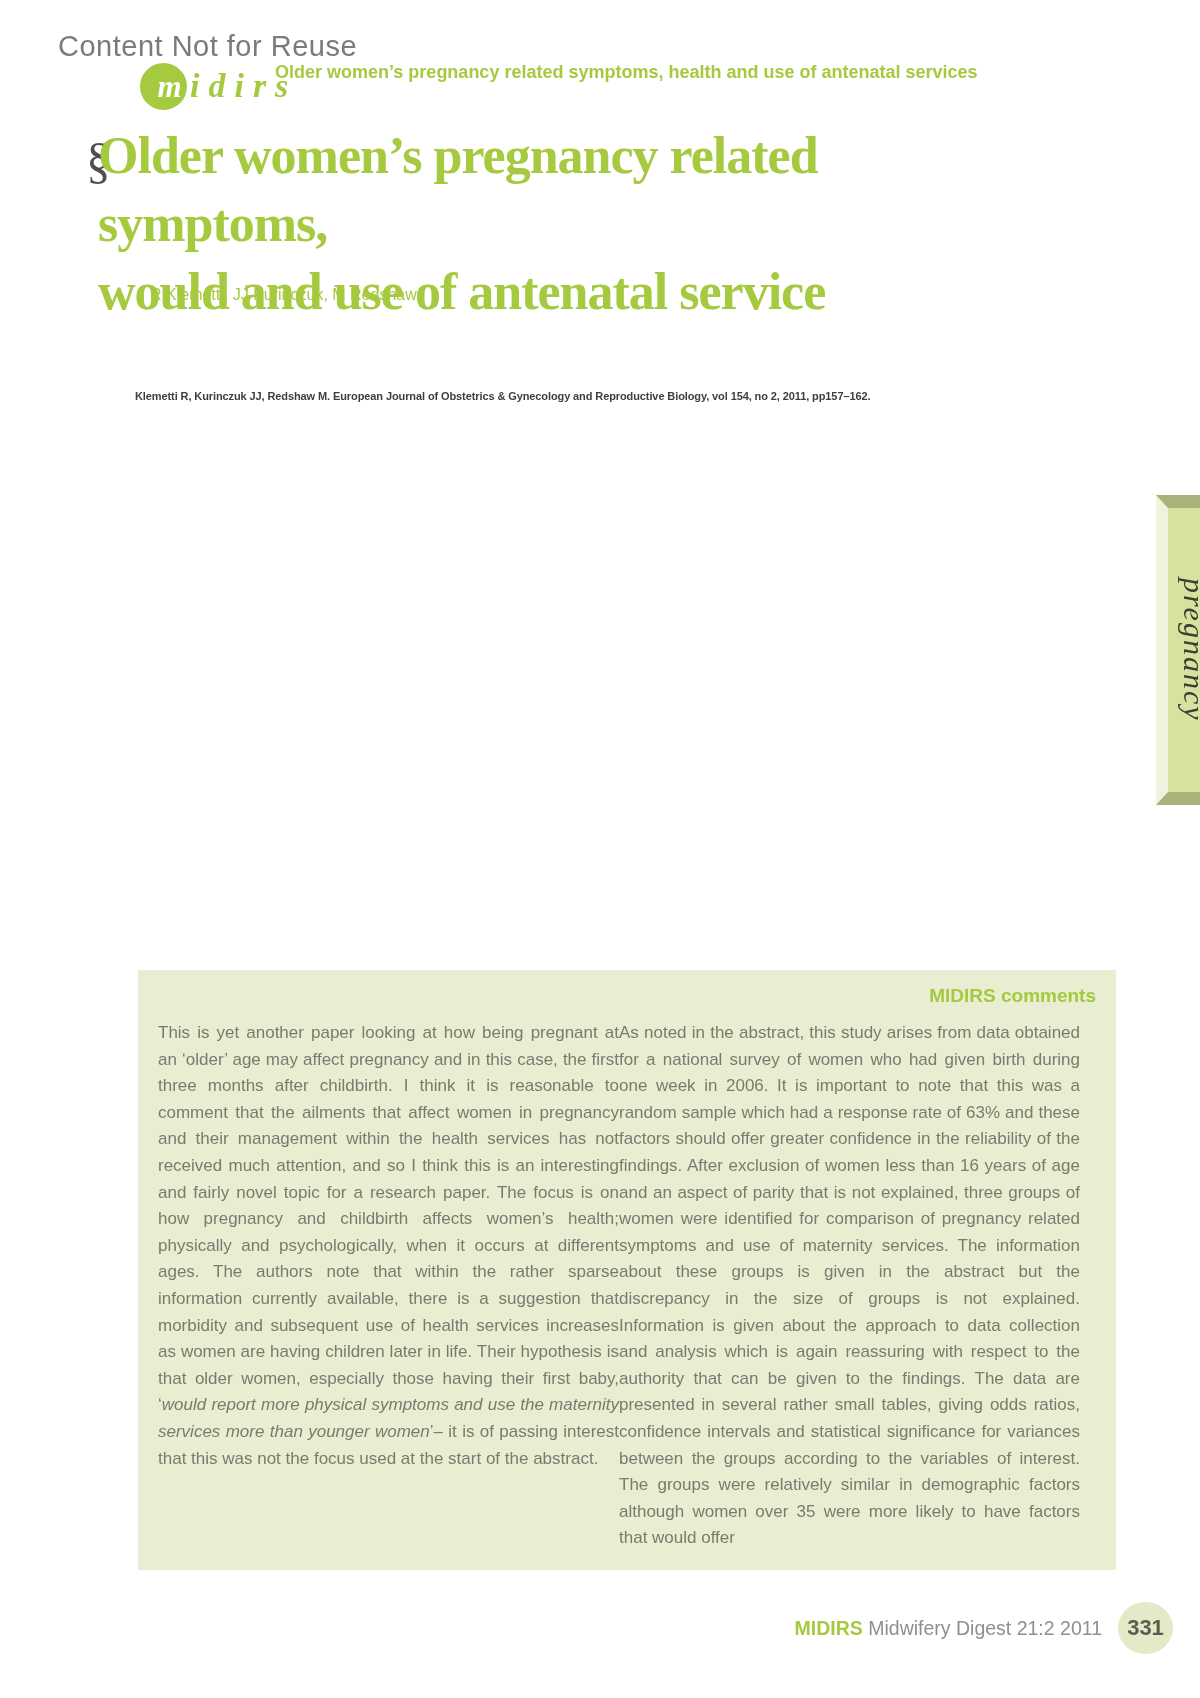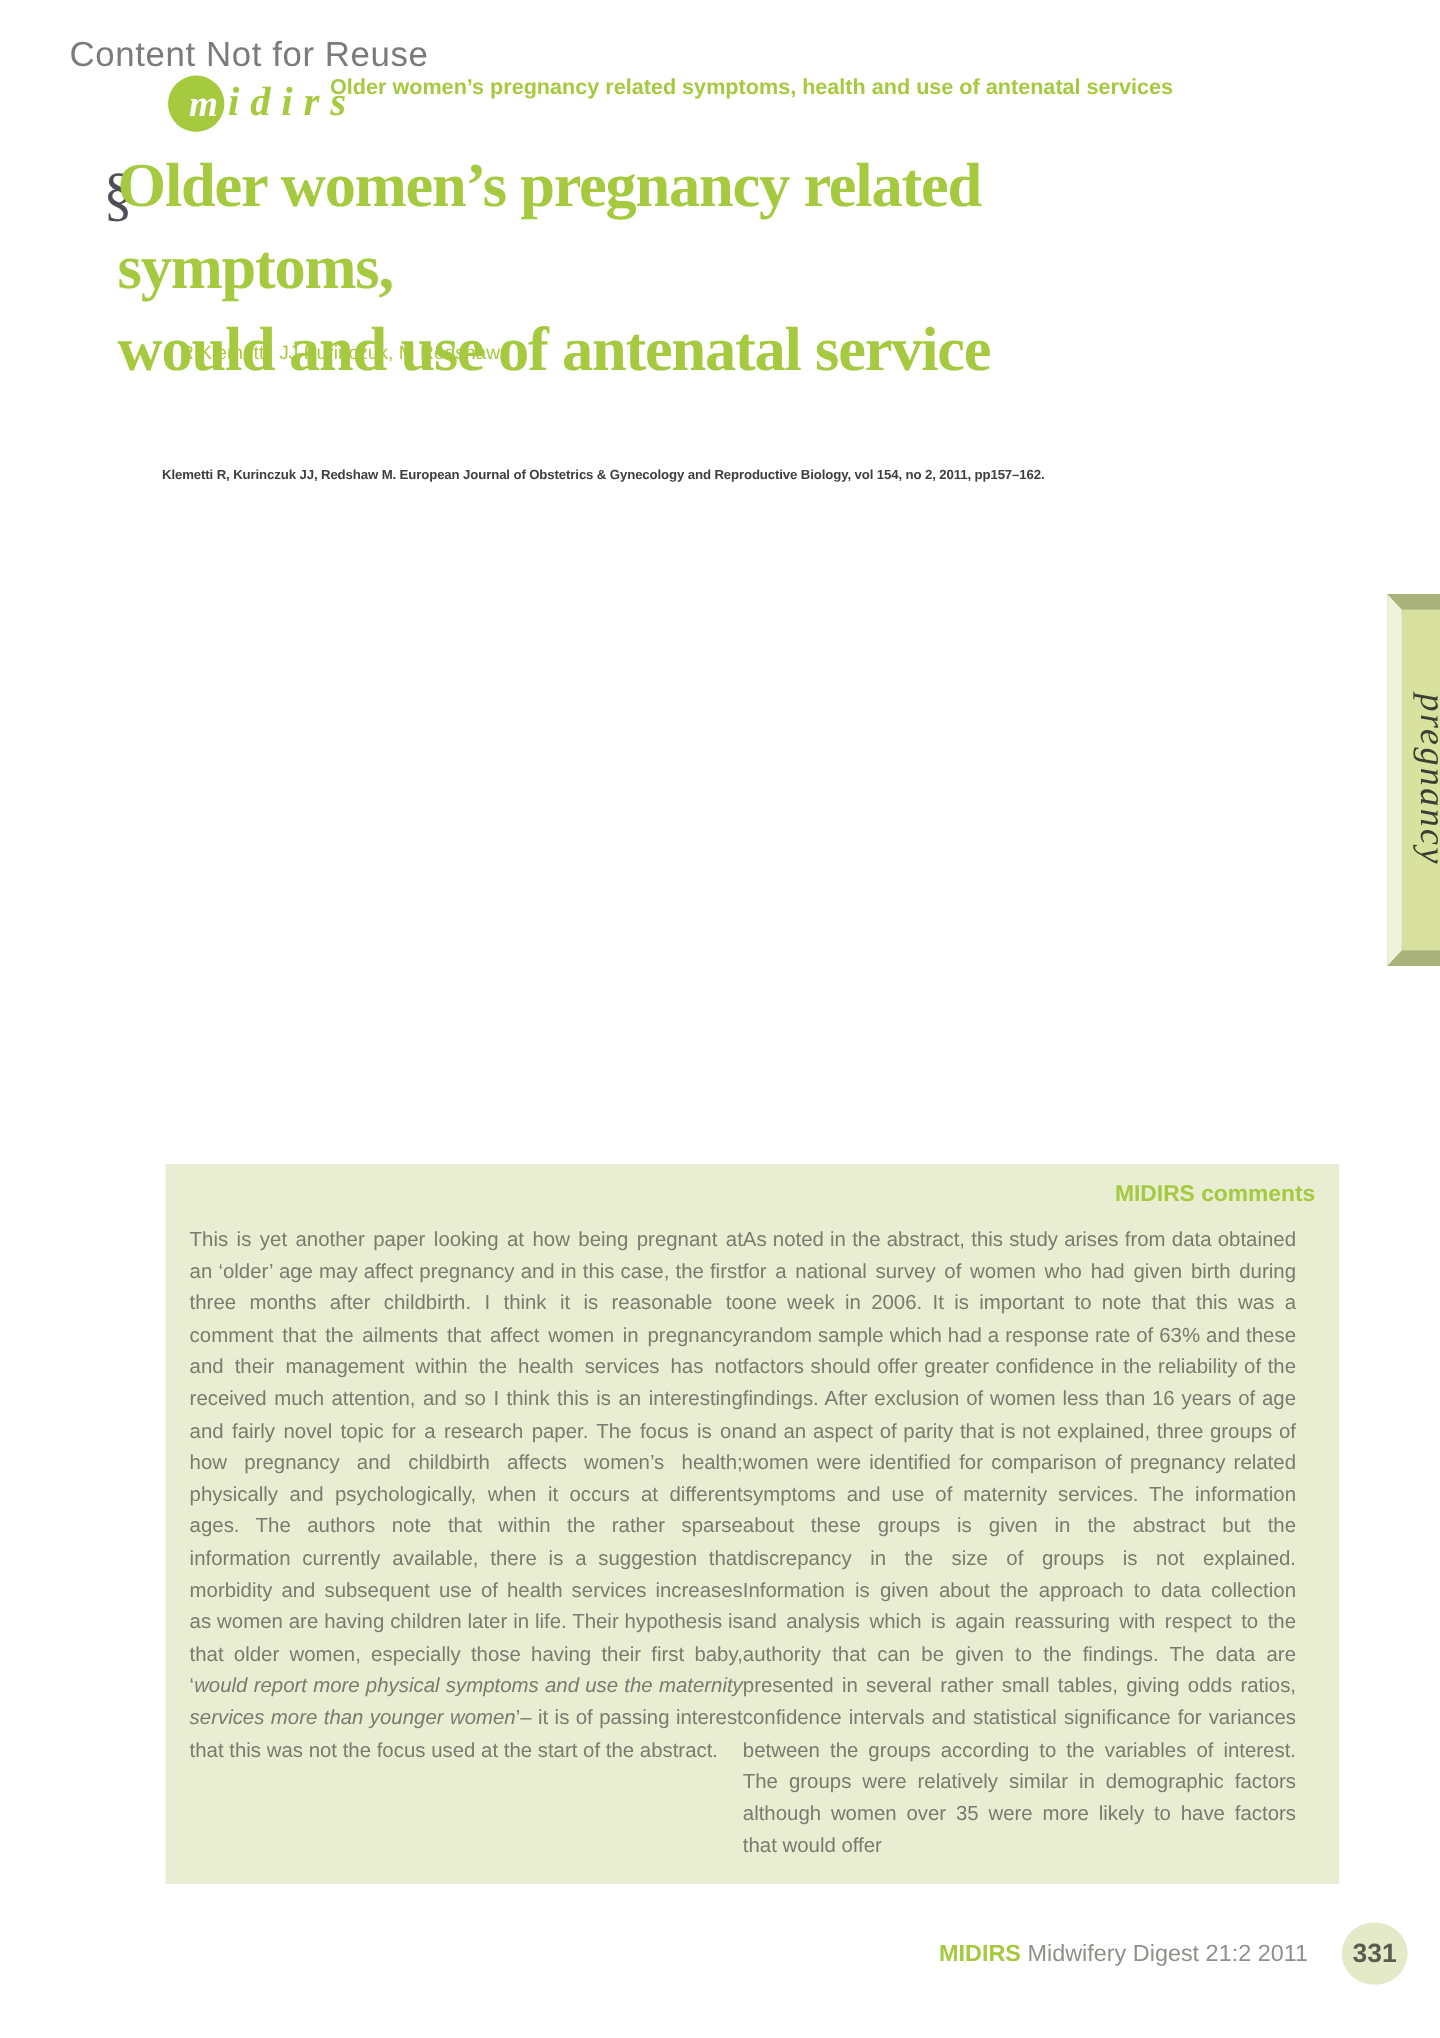--- a/index.html
+++ b/index.html
@@ -111,21 +111,21 @@
   .cols{display:flex; }
   .col{
     margin:0; width:461px;
     font-size:17px; line-height:26.6px;
     text-align:justify;
     color:var(--body-text);
   }
   .col em{font-style:italic;}
   .footer{
     position:absolute; top:1600px; left:660px; width:485px; height:56px;
-    display:flex; align-items:center; justify-content:flex-end; gap:28px;
+    display:flex; align-items:center; justify-content:flex-end; gap:16px;
   }
   .footer-text{font-size:19.5px; color:var(--footer-gray);}
   .footer-brand{font-weight:bold; color:var(--accent-green);}
   .page-circle{
     width:55px; height:52px; border-radius:50%;
     background:var(--circle-bg);
     display:flex; align-items:center; justify-content:center;
     font-size:22px; font-weight:bold; color:var(--circle-text);
   }
 </style>

